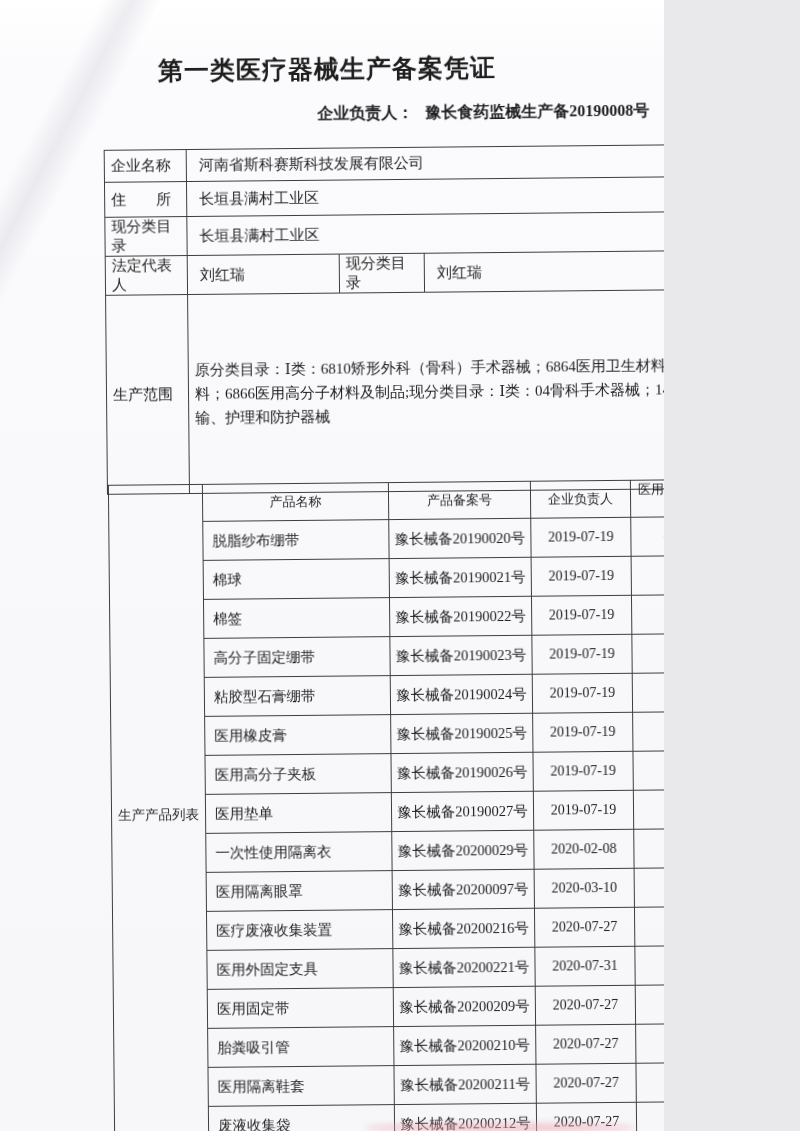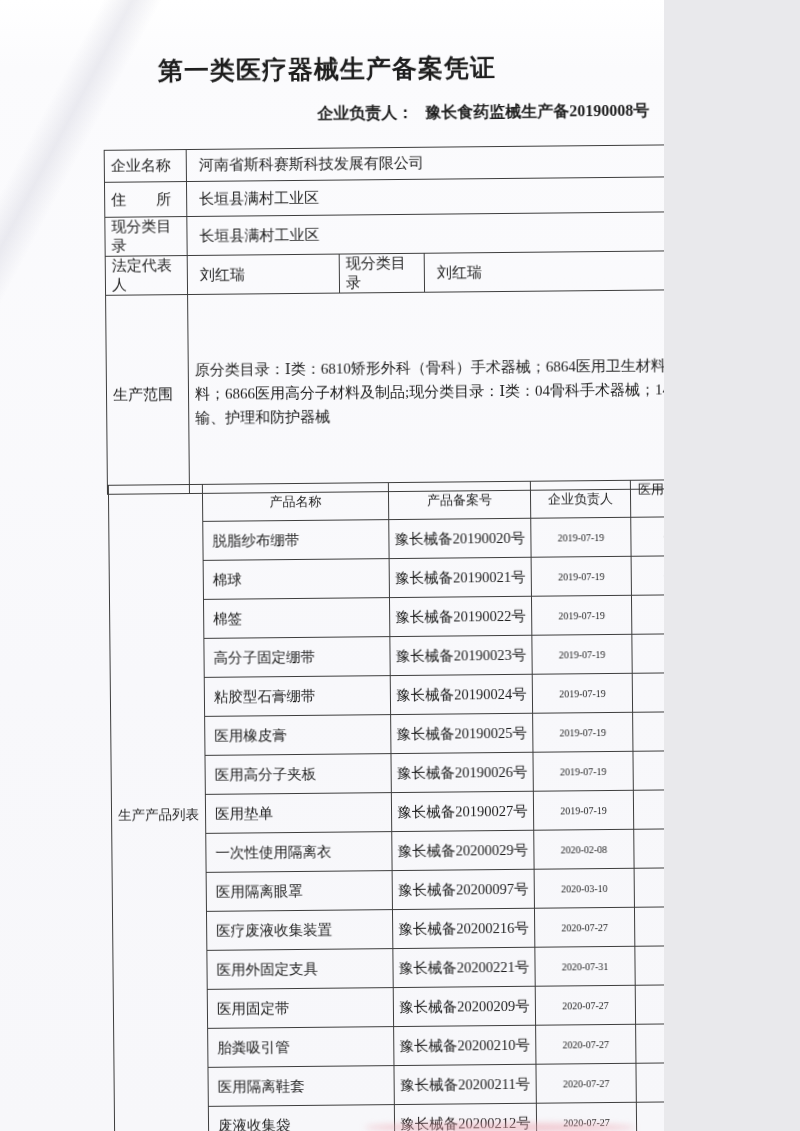--- a/index.html
+++ b/index.html
@@ -37,21 +37,21 @@
   .scope-row { height:199px; }
   .scope-label { vertical-align:middle; }
   .scope-value { vertical-align:top; padding:5px 10px 0 12px; line-height:1.62; }
 
   .product-table { left:109px; top:482px; width:602px; font-size:14.5px; }
   .product-table th { height:30px; font-weight:normal; font-size:13px; text-align:center; padding:0 2px; }
   .product-table td { height:38px; }
   .side-label-cell { text-align:center; font-size:13.5px; padding:0 2px; vertical-align:middle; }
   .cell-name { text-align:left; padding:0 4px 0 9px; }
   .cell-reg { text-align:center; padding:0 2px; }
-  .cell-date { text-align:center; padding:0 2px; font-size:10px; }
+  .cell-date { text-align:center; padding:0 2px; font-size:14px; }
   .cell-ent { text-align:center; padding:0 2px; }
 
   
   .stamp { position:absolute; left:697px; top:720px; width:240px; height:240px;
     opacity:0.87; mix-blend-mode:multiply; filter:blur(0.3px); color:#d9534f; }
   .stamp-ring { position:absolute; left:15px; top:15px; width:210px; height:210px;
     border:5px solid #d9534f; border-radius:50%; }
   .stamp-star { position:absolute; left:50px; top:72px; width:116px; height:110px; line-height:110px;
     text-align:center; font-size:102px; transform:rotate(-12deg);
     font-family:"DejaVu Sans",sans-serif; }

